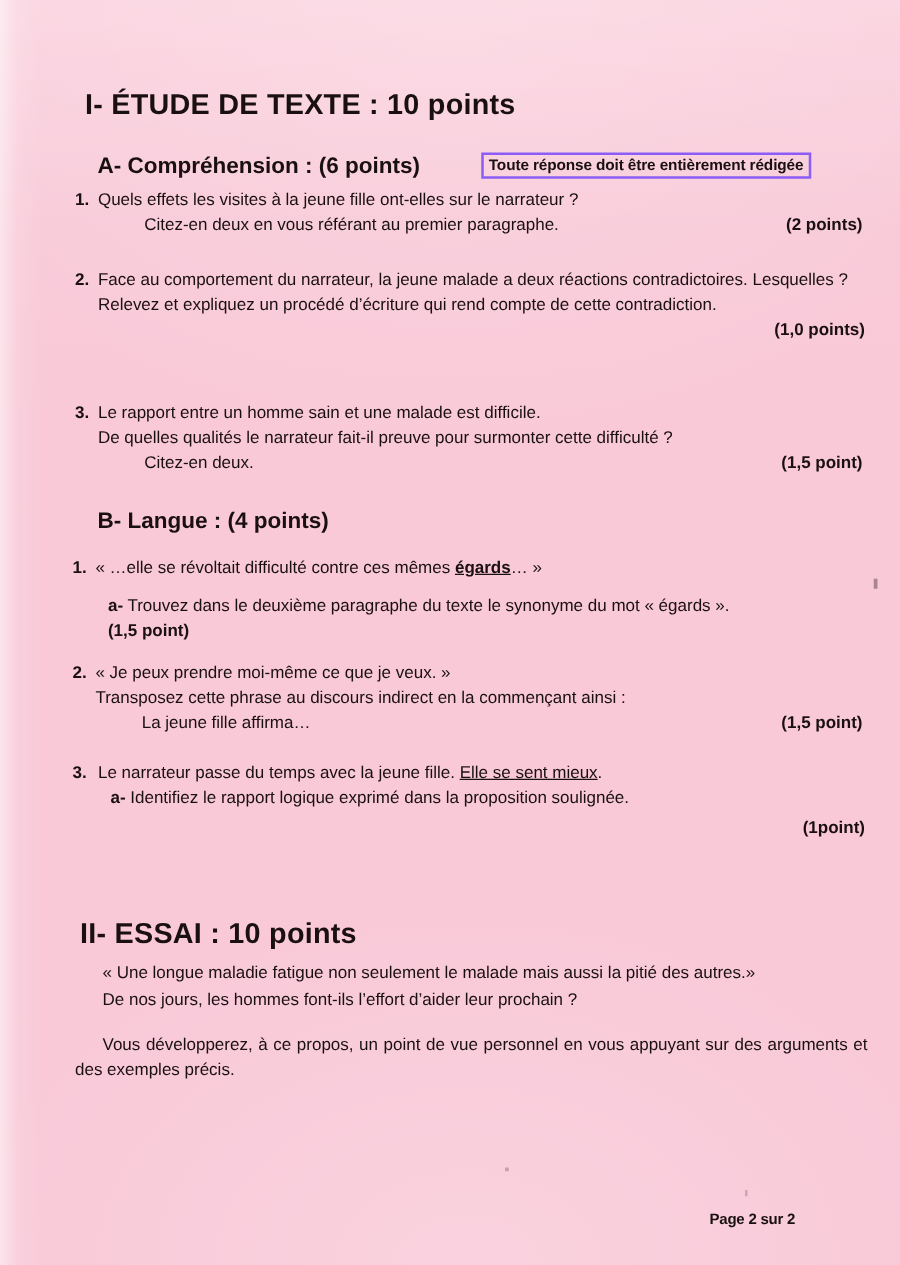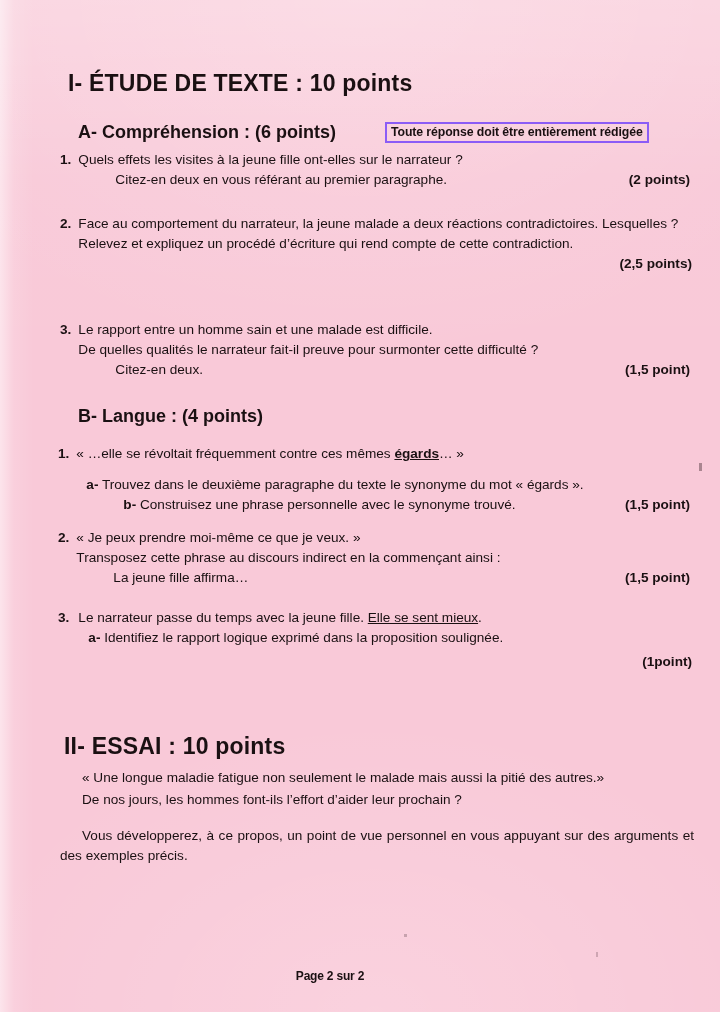--- a/index.html
+++ b/index.html
@@ -95,21 +95,21 @@
 
   #sec-b-head { left: 78px; top: 406px; }
 
   #qb1 { left: 58px; top: 444px; width: 632px; }
   #qb2 { left: 58px; top: 528px; width: 632px; }
   #qb3 { left: 58px; top: 608px; width: 634px; }
 
   #title-essai { left: 64px; top: 733px; }
   #essai-body  { left: 60px; top: 768px; width: 634px; }
 
-  #footer { left: 12px; top: 966px; width: 636px; text-align: center; }
+  #footer { left: 0; top: 966px; width: 636px; text-align: right; }
   .footer-txt {
     font-size: 12px;
     font-weight: bold;
     letter-spacing: -0.2px;
   }
 
   
   .line { display: block; }
   .line-pts {
     display: flex;
@@ -161,21 +161,21 @@
       </span>
     </div>
   </div>
 
   <div class="blk q" id="qa2">
     <div class="hang">
       <span class="num">2.</span>
       <span class="body">
         <span class="line just">Face au comportement du narrateur, la jeune malade a deux réactions contradictoires. Lesquelles ?</span>
         <span class="line">Relevez et expliquez un procédé d’écriture qui rend compte de cette contradiction.</span>
-        <span class="pts pts-right">(2,5 points)</span>
+        <span class="pts pts-right">(1,0 points)</span>
       </span>
     </div>
   </div>
 
   <div class="blk q" id="qa3">
     <div class="hang">
       <span class="num">3.</span>
       <span class="body">
         <span class="line">Le rapport entre un homme sain et une malade est difficile.</span>
         <span class="line">De quelles qualités le narrateur fait-il preuve pour surmonter cette difficulté ?</span>
@@ -187,31 +187,27 @@
     </div>
   </div>
 
   <div class="blk h-sub" id="sec-b-head">B- Langue : (4 points)</div>
 
   <div class="blk q" id="qb1">
     <div class="hang">
       <span class="num">1.</span>
       <span class="body">
         <span class="line">
-          <span>« …elle se révoltait fréquemment contre ces mêmes </span><span class="bu">égards</span><span>… »</span>
+          <span>« …elle se révoltait difficulté contre ces mêmes </span><span class="bu">égards</span><span>… »</span>
         </span>
         <span class="line ind-ab" style="display:block; margin-top:11px;">
           <span class="num">a-</span>
           <span>Trouvez dans le  deuxième paragraphe du texte le synonyme du mot « égards ».</span>
         </span>
         <span class="line-pts ind-ab">
-          <span class="txt">
-            <span class="num">b-</span>
-            <span>Construisez une phrase personnelle avec le synonyme trouvé.</span>
-          </span>
           <span class="pts">(1,5 point)</span>
         </span>
       </span>
     </div>
   </div>
 
   <div class="blk q" id="qb2">
     <div class="hang">
       <span class="num">2.</span>
       <span class="body">

